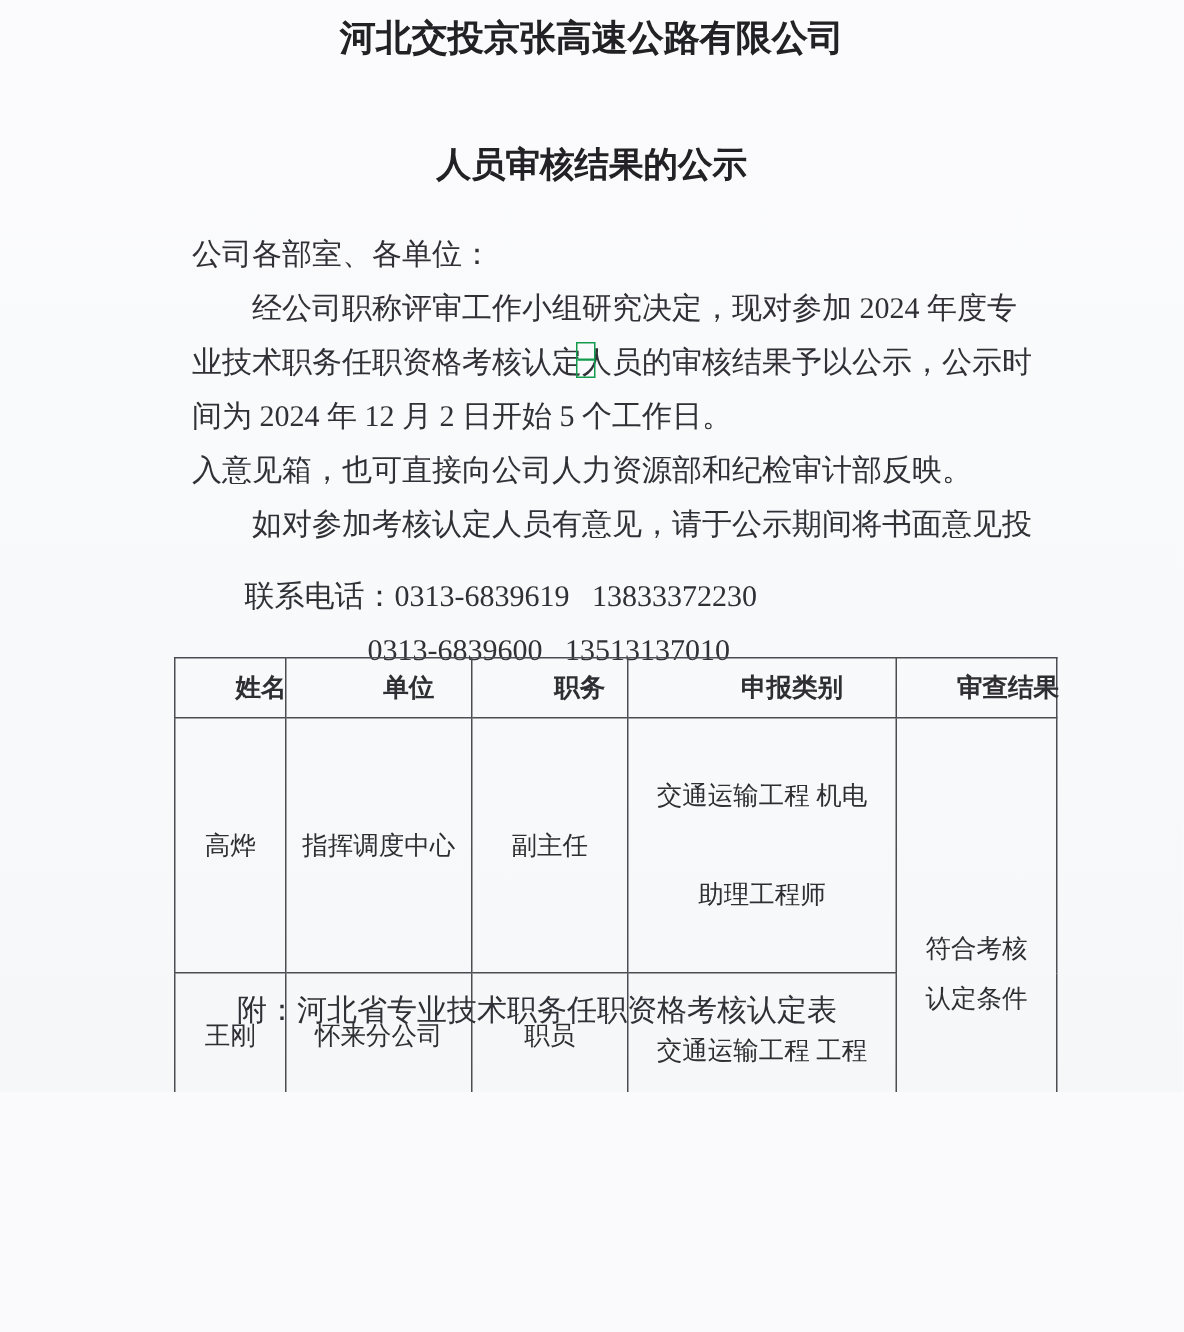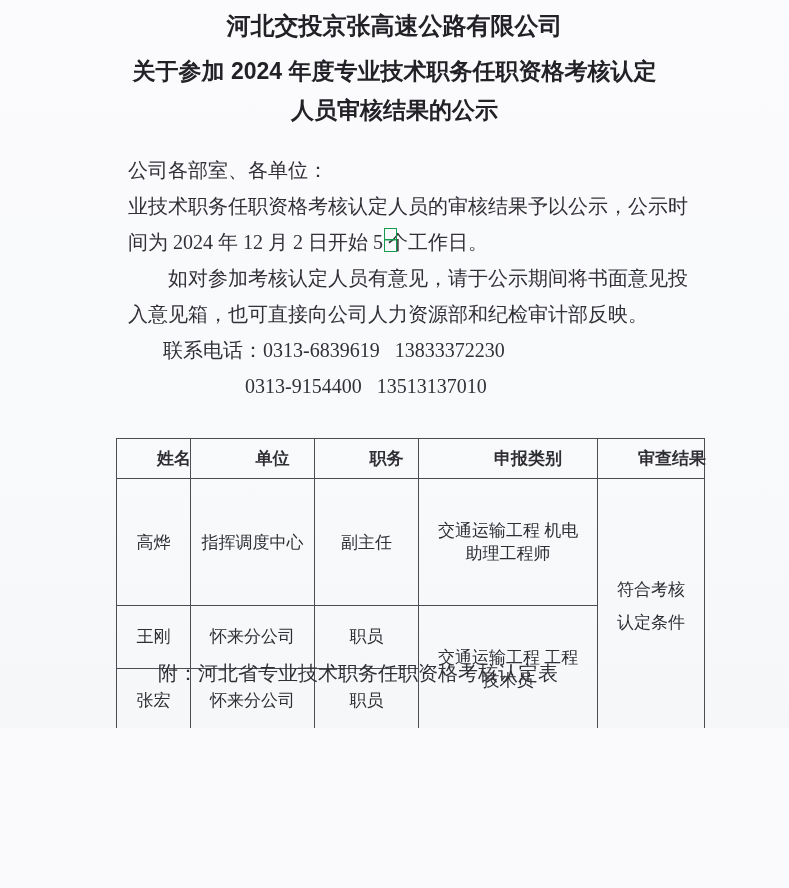--- a/index.html
+++ b/index.html
@@ -9,43 +9,43 @@
             background:linear-gradient(180deg,#fbfbfd 0%,#f8f9fb 70%,#f6f7f9 100%); color:#2c2c31; }
 
   
   .doc-title { position:absolute; left:0; top:12px; width:789px; text-align:center;
                font-family:"Liberation Sans","DejaVu Sans",sans-serif;
                font-weight:bold; font-size:24px; line-height:28px; color:#222226; white-space:pre; }
   .doc-subtitle1 { position:absolute; left:0; top:56px; width:789px; text-align:center;
                font-family:"Liberation Sans","DejaVu Sans",sans-serif;
                font-weight:bold; font-size:23px; line-height:30px; color:#222226; white-space:pre; }
   .doc-subtitle2 { position:absolute; left:0; top:95px; width:789px; text-align:center;
-               font-family:Liberation Sans, sans-serif;
+               font-family:Liberation Serif, serif;
                font-weight:bold; font-size:23px; line-height:30px; color:#222226; white-space:pre; }
 
   
   .body-flow { position:absolute; left:128px; top:152px; width:545px;
                font-size:20px; color:#303036; }
   .line { height:36px; line-height:36px; white-space:pre; }
   .indent { padding-left:40px; }
-  .phone1 { padding-left:35px; }
+  .phone1 { padding-left:35px;margin-top:12px; }
   .phone2 { padding-left:117px; }
 
   
   .green-box { position:absolute; left:384px; top:228px; width:13px; height:24px;
                border:1.5px solid #129b4c;
                background:linear-gradient(#129b4c,#129b4c) center / 100% 1.5px no-repeat; }
 
   
   .roster { position:absolute; left:116px; top:438px; width:588px;
             border-collapse:collapse; table-layout:fixed; font-size:17px; color:#2e2e33; }
   .roster td, .roster th { border:1px solid #4c4c52; text-align:center; vertical-align:middle;
             padding:0; white-space:pre; }
   .roster th { font-family:Liberation Sans, sans-serif; font-weight:bold; font-size:17px;padding-left:40px; }
-  .two-line { display:flex; flex-direction:column; justify-content:space-around; height:100%; }
+  .two-line { display:flex; flex-direction:column; justify-content:space-around; height:100%;gap:43px; }
   .result-cell { display:flex; flex-direction:column; justify-content:center; gap:10px; height:100%; }
 
   .attachment { position:absolute; left:158px; top:660px; font-size:20px; color:#303036; white-space:pre; }
 
   
   .sig1 { position:absolute; left:232px; top:798px; width:440px; text-align:center;
           font-size:24px; color:#303036; white-space:pre; }
   .sig2 { position:absolute; left:360px; top:809px; width:200px; text-align:center;
           font-size:24px; color:#303036; white-space:pre; }
   .sig-date { position:absolute; left:371px; top:850px; width:220px; text-align:center;
@@ -61,31 +61,31 @@
   .bottom-pill { position:absolute; left:320px; top:881px; width:62px; height:8px;
           background:#fafbfc; border:1px solid #bdc1c8; border-bottom:none;
           border-radius:5px 5px 0 0; }
 </style>
 </head>
 <body>
 
 <div class="screen">
 
   <div class="doc-title">河北交投京张高速公路有限公司</div>
-  <div class="doc-subtitle1">关于参加 2024 年度专业技术职务任职资格考核认定</div>
   <div class="doc-subtitle2">人员审核结果的公示</div>
 
   <div class="body-flow">
     <div class="line">公司各部室、各单位：</div>
+    <div class="line indent">经公司职称评审工作小组研究决定，现对参加 2024 年度专</div>
     <div class="line">业技术职务任职资格考核认定人员的审核结果予以公示，公示时</div>
     <div class="line">间为 2024 年 12 月 2 日开始 5 个工作日。</div>
+    <div class="line">入意见箱，也可直接向公司人力资源部和纪检审计部反映。</div>
     <div class="line indent">如对参加考核认定人员有意见，请于公示期间将书面意见投</div>
-    <div class="line">入意见箱，也可直接向公司人力资源部和纪检审计部反映。</div>
     <div class="line phone1">联系电话：0313-6839619   13833372230</div>
-    <div class="line phone2">0313-9154400   13513137010</div>
+    <div class="line phone2">0313-6839600   13513137010</div>
   </div>
 
   <div class="green-box"></div>
 
   <table class="roster">
     <colgroup>
       <col style="width:74px">
         <col style="width:124px">
         <col style="width:104px">
       <col style="width:179px">

